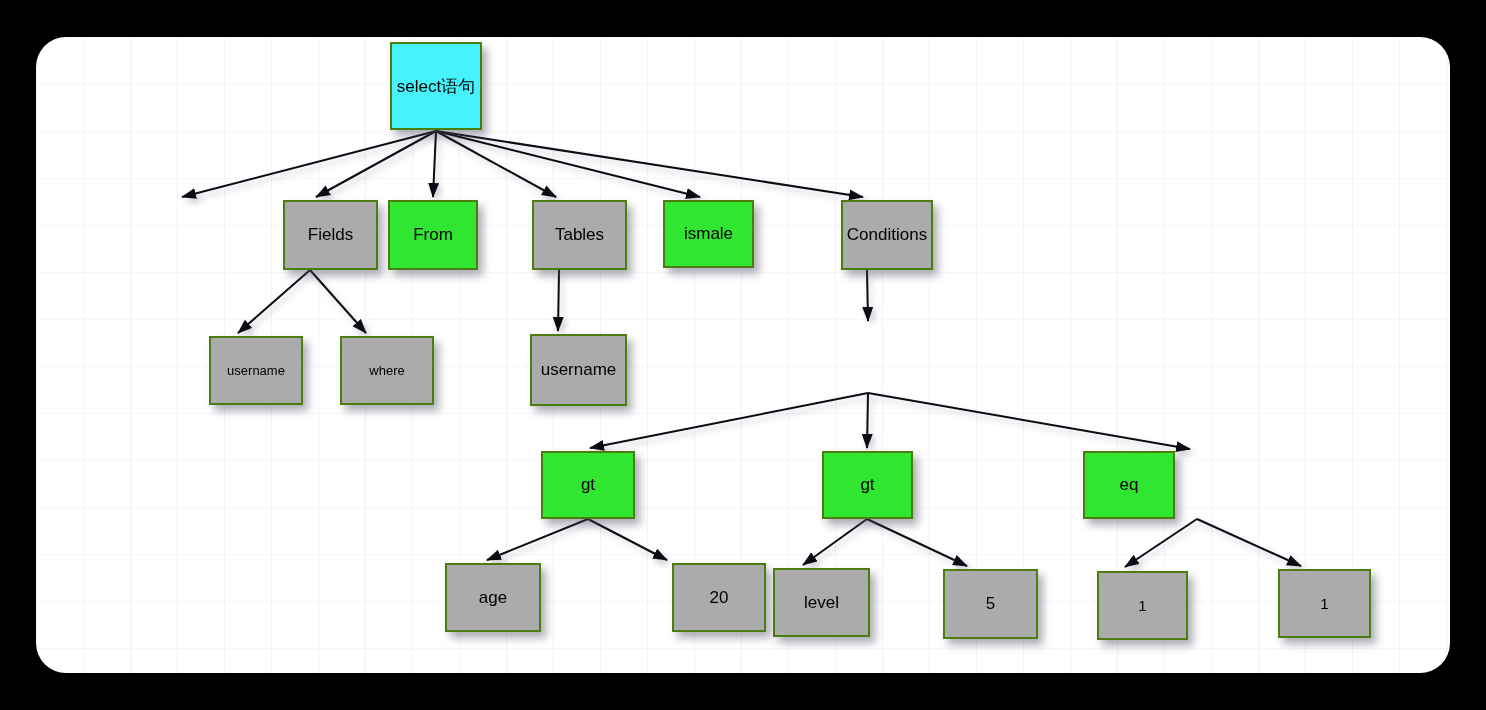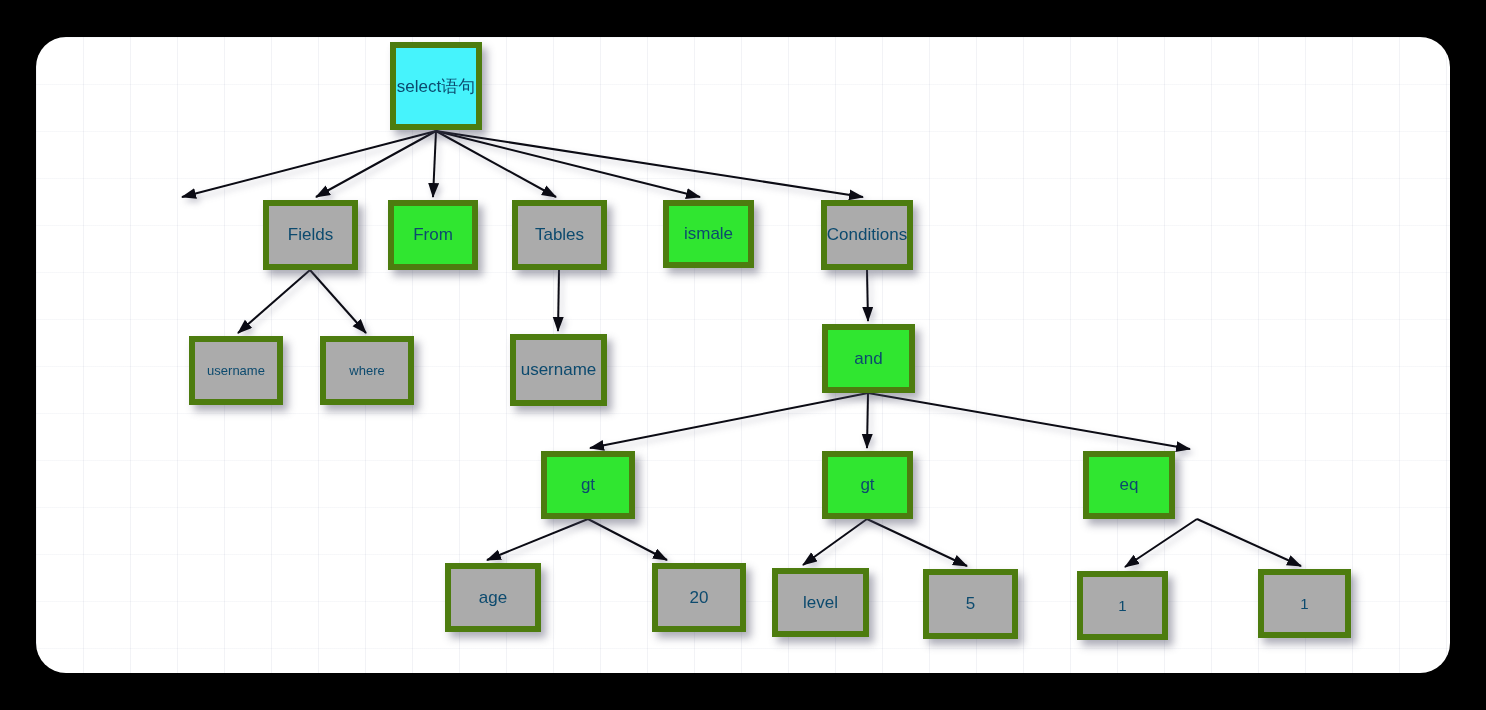--- a/index.html
+++ b/index.html
@@ -42,30 +42,30 @@
   .edges-layer line {
     stroke: #0b0b14;
     stroke-width: 2;
   }
   .node {
     position: absolute;
     display: flex;
     align-items: center;
     justify-content: center;
     font-size: 17px;
-    color: #0c4a6e;
-    border: 6px solid #4d7c0f;
+    color: #000000;
+    border: 2px solid #4d7c0f;
     box-shadow: 5px 6px 8px rgba(75,75,100,0.45);
     cursor: default;
     box-sizing: border-box;
     white-space: nowrap;
   }
   .node.root    { background: #46f3fc; }
   .node.keyword { background: #30e630; }
-  .node.plain   { background: #ababab; }
+  .node.plain   { background: #ababab; margin-left: 20px; }
   .node.small   { font-size: 13px; }
   .node.mid     { font-size: 15px; }
 </style>
 </head>
 <body>
 
 <div class="frame">
   <div class="surface"></div>
 
   <svg class="edges-layer" width="1486" height="710" viewBox="0 0 1486 710" xmlns="http://www.w3.org/2000/svg">
@@ -107,25 +107,24 @@
 
   <div class="node plain" style="left:263px;top:200px;width:95px;height:70px">Fields</div>
   <div class="node keyword" style="left:388px;top:200px;width:90px;height:70px">From</div>
   <div class="node plain" style="left:512px;top:200px;width:95px;height:70px">Tables</div>
   <div class="node keyword" style="left:663px;top:200px;width:91px;height:68px">ismale</div>
   <div class="node plain" style="left:821px;top:200px;width:92px;height:70px">Conditions</div>
 
   <div class="node plain small" style="left:189px;top:336px;width:94px;height:69px">username</div>
   <div class="node plain small" style="left:320px;top:336px;width:94px;height:69px">where</div>
   <div class="node plain" style="left:510px;top:334px;width:97px;height:72px">username</div>
-  <div class="node keyword" style="left:822px;top:324px;width:93px;height:69px">and</div>
 
   <div class="node keyword" style="left:541px;top:451px;width:94px;height:68px">gt</div>
   <div class="node keyword" style="left:822px;top:451px;width:91px;height:68px">gt</div>
   <div class="node keyword" style="left:1083px;top:451px;width:92px;height:68px">eq</div>
 
-  <div class="node plain" style="left:445px;top:563px;width:96px;height:69px">age</div>
+  <div class="node plain" style="left:425px;top:563px;width:96px;height:69px">age</div>
   <div class="node plain" style="left:652px;top:563px;width:94px;height:69px">20</div>
-  <div class="node plain" style="left:772px;top:568px;width:97px;height:69px">level</div>
+  <div class="node plain" style="left:753px;top:568px;width:97px;height:69px">level</div>
   <div class="node plain" style="left:923px;top:569px;width:95px;height:70px">5</div>
   <div class="node plain mid" style="left:1077px;top:571px;width:91px;height:69px">1</div>
   <div class="node plain mid" style="left:1258px;top:569px;width:93px;height:69px">1</div>
 </div>
 
 </body></html>

